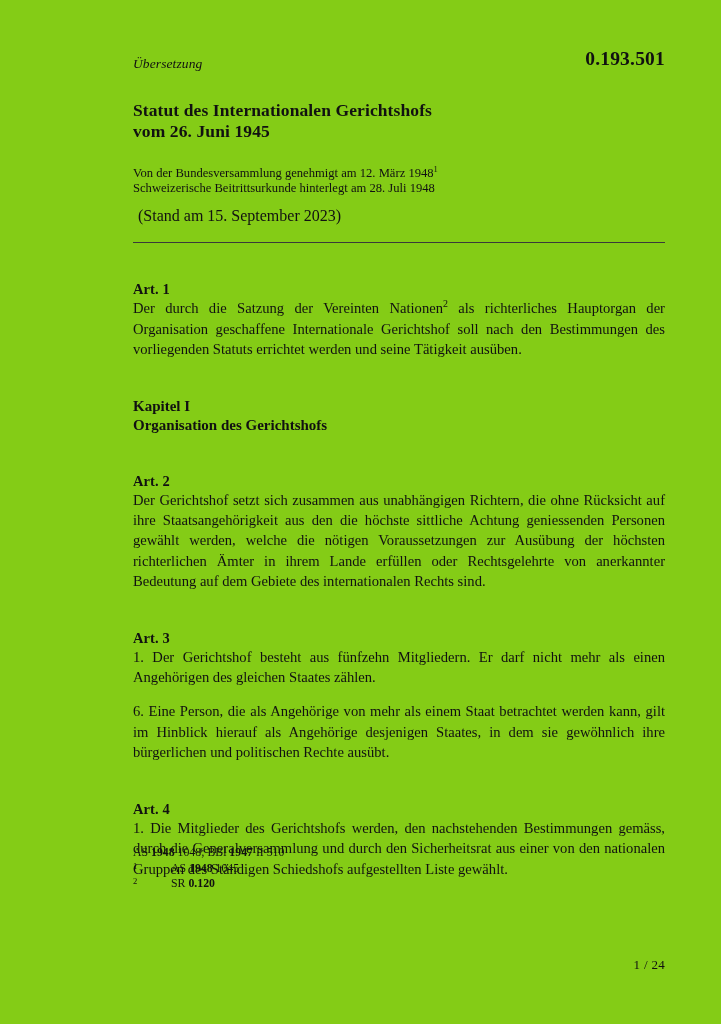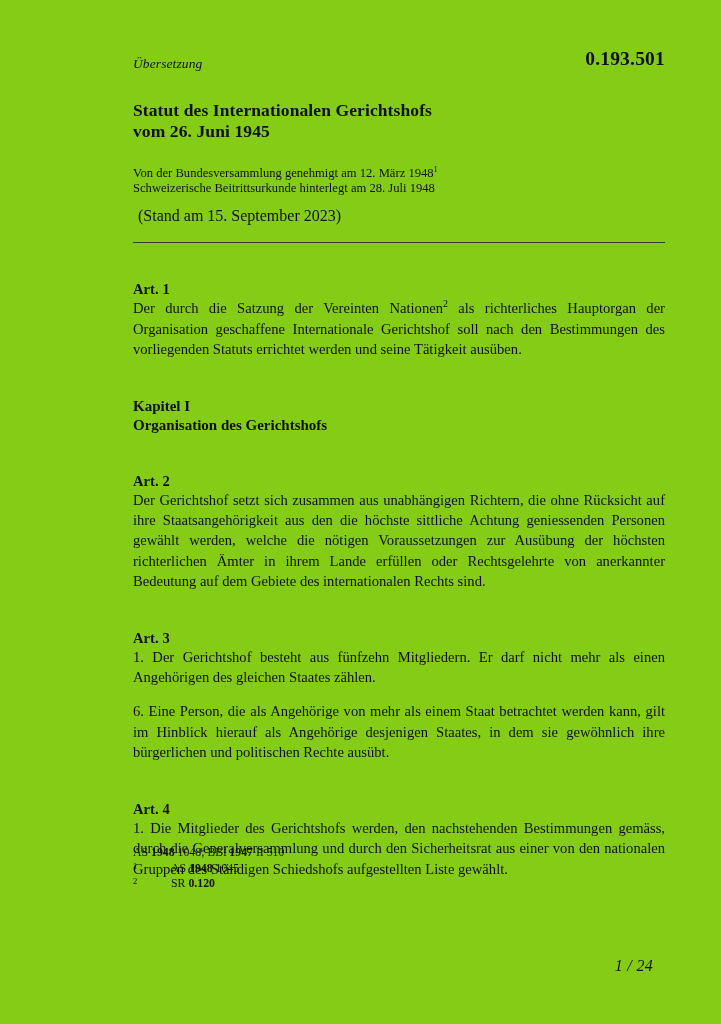--- a/index.html
+++ b/index.html
@@ -132,25 +132,24 @@
     position: absolute;
     left: 0;
     top: -2px;
     font-size: 8.6px;
   }
   b, strong { font-weight: bold; }
 
   
   .page-number {
     position: absolute;
-    right: 68px;
+    right: 56px;
     top: 957px;
-    font-size: 16px;
+    font-size: 13px;
     letter-spacing: 0.3px;
-    font-style: italic;
   }
 </style>
 </head>
 <body>
 
 <div class="page">
 
   <div class="content">
 
     <div class="header-row">

